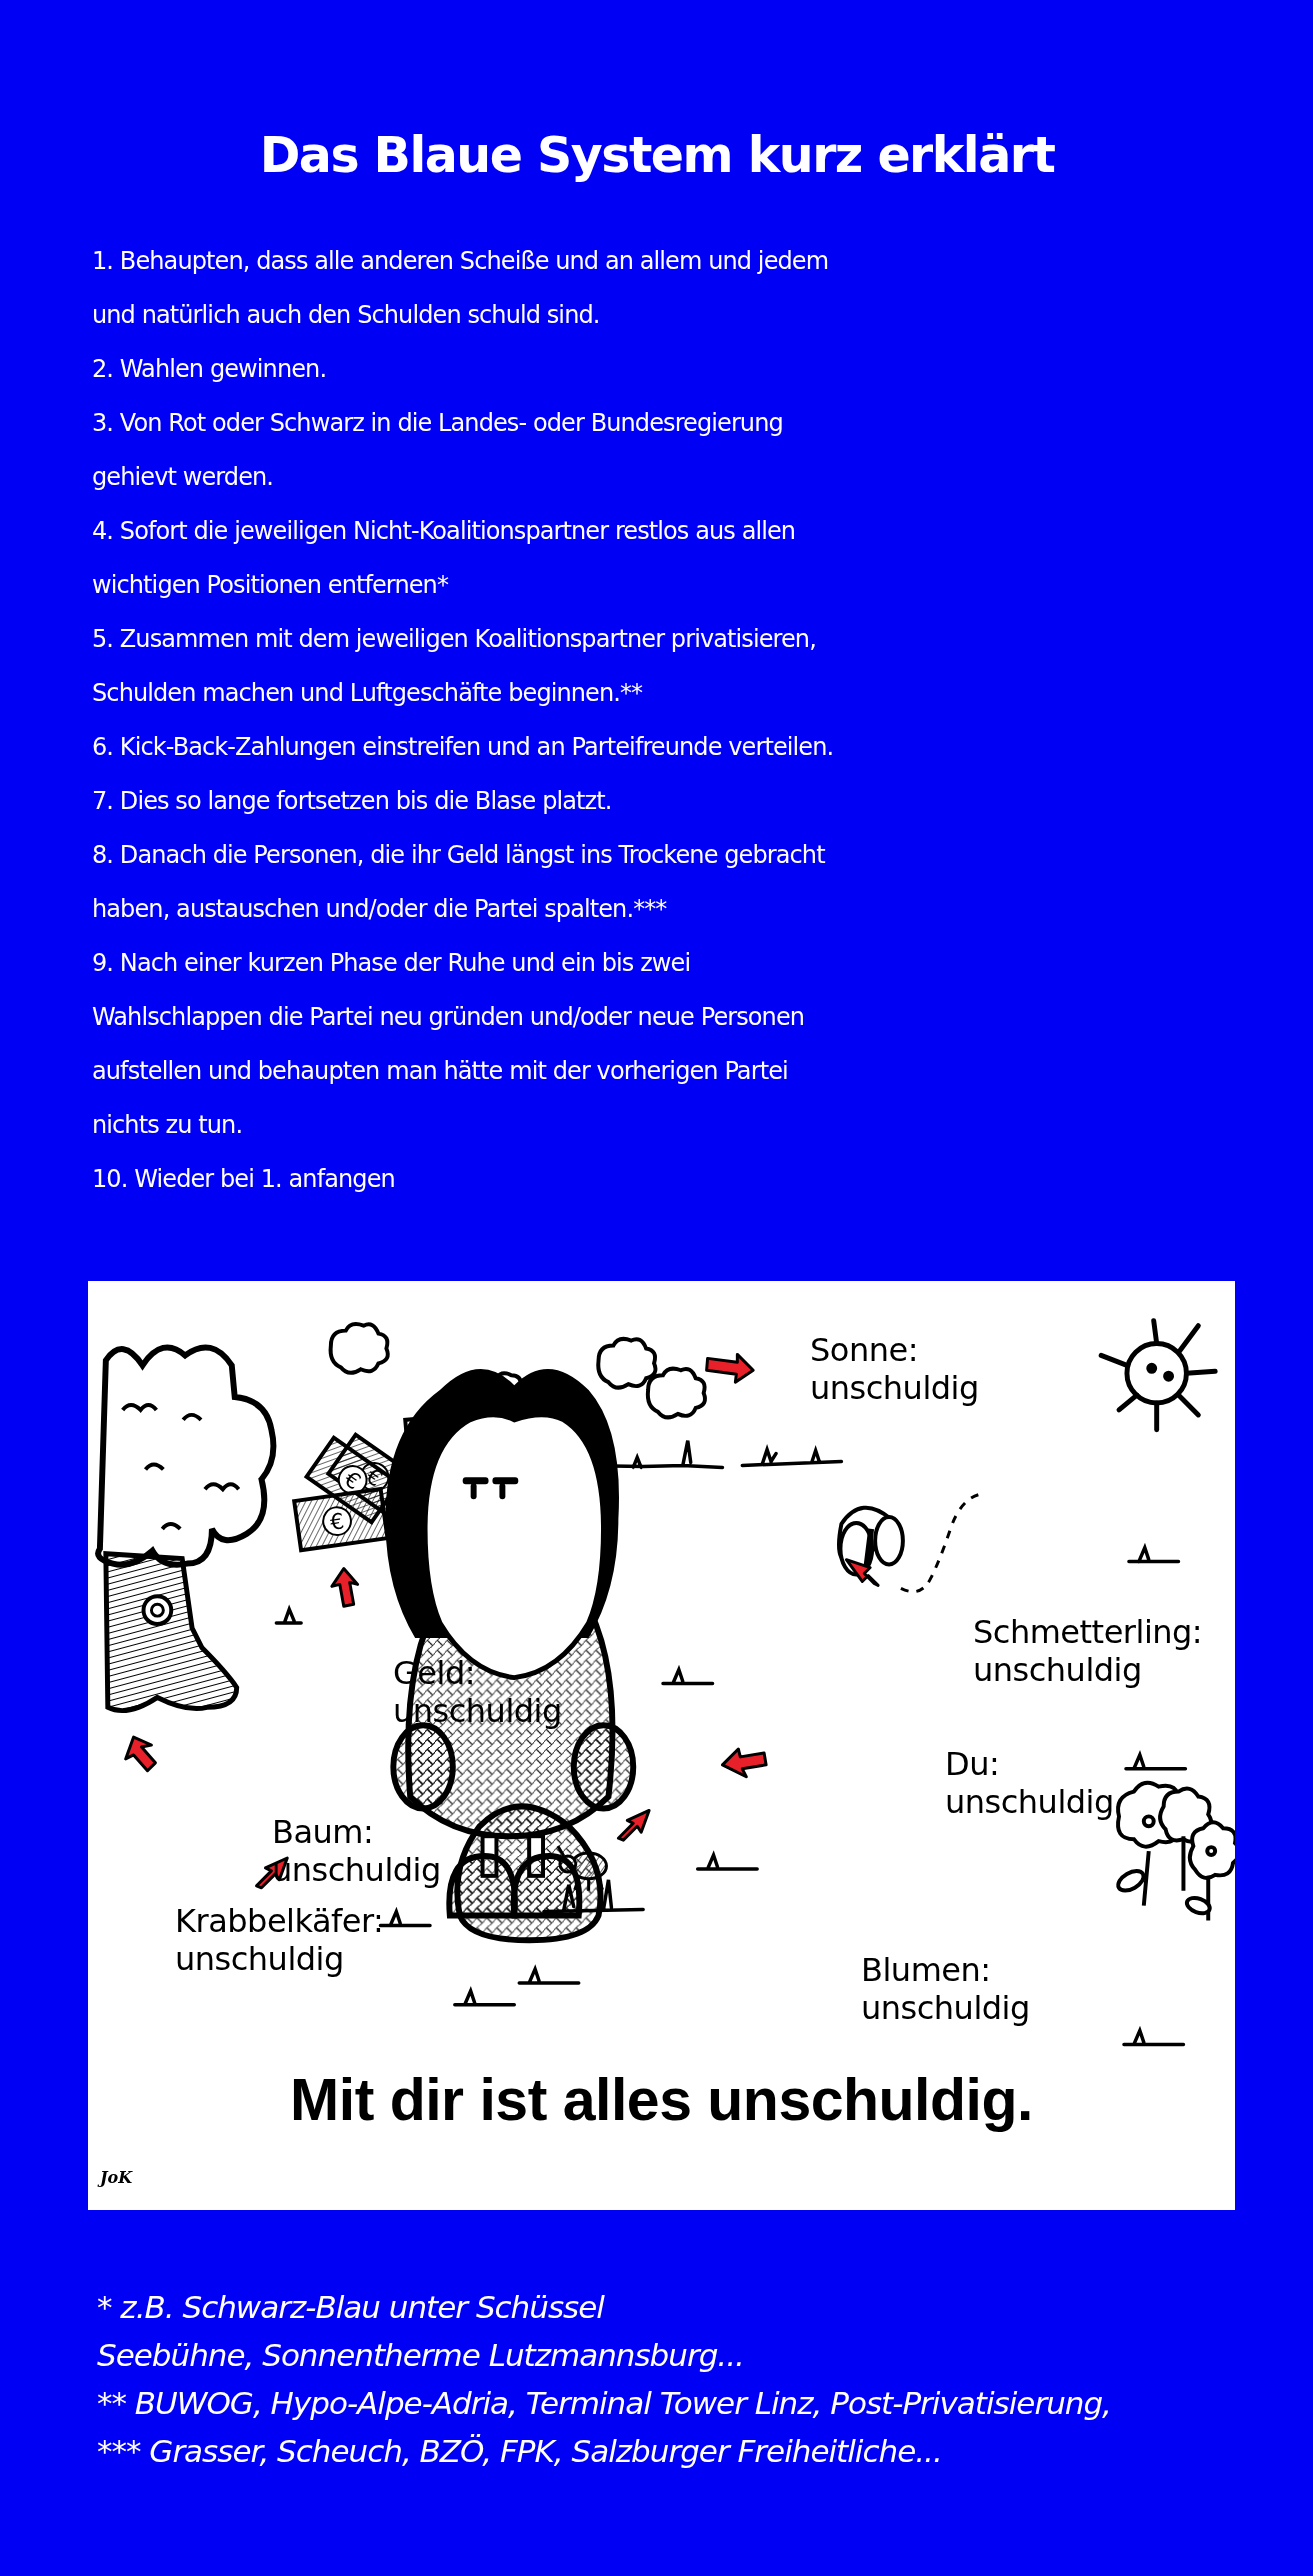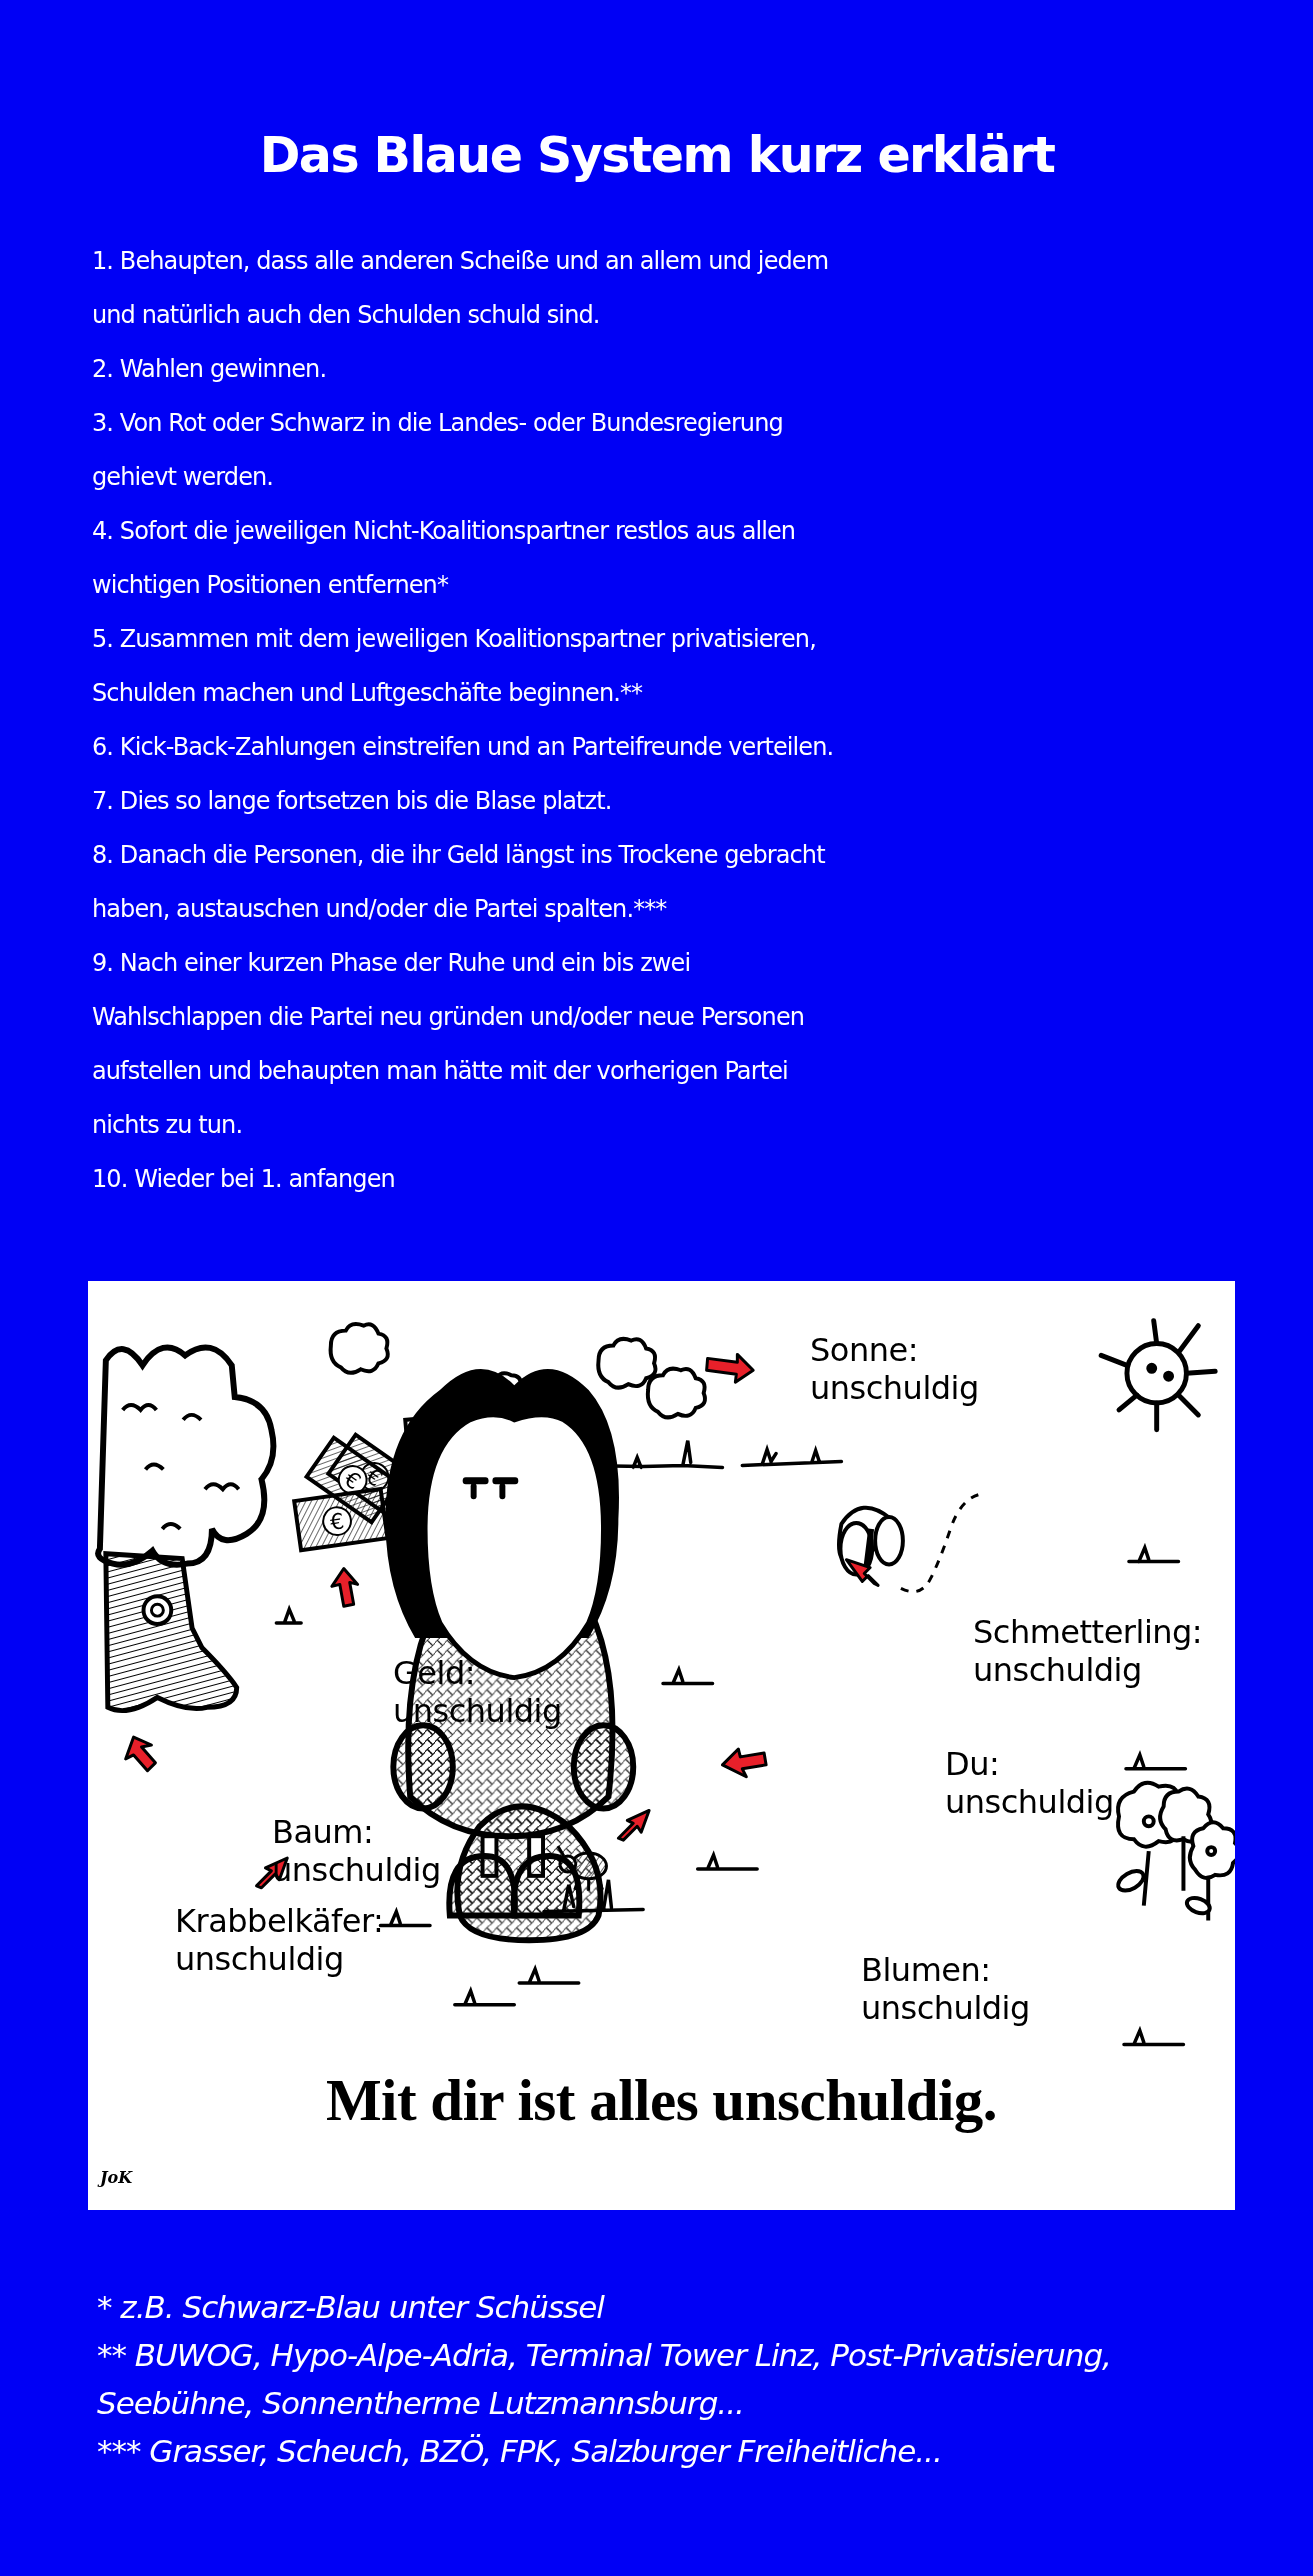--- a/index.html
+++ b/index.html
@@ -25,21 +25,21 @@
     position: absolute; left: 88px; top: 1281px; width: 1147px; height: 929px;
     background: #ffffff; color: #000; overflow: hidden;
   }
   .lbl {
     position: absolute; font-family: "DejaVu Sans", sans-serif;
     font-size: 32px; line-height: 38px; color: #000; letter-spacing: -0.5px;
   }
   .lbl span { display: block; }
   .caption {
     position: absolute; left: 0; width: 1147px; top: 785px; text-align: center;
-    font-family: Liberation Serif, serif; font-weight: bold; font-size: 59px;
+    font-family: Liberation Sans, sans-serif; font-weight: bold; font-size: 59px;
     letter-spacing: -0.5px; color: #000;
   }
   .sig {
     position: absolute; left: 12px; top: 887px; font-family: "DejaVu Serif", serif;
     font-weight: bold; font-size: 16px; font-style: italic; color: #000;
   }
   .art { position: absolute; left: 0; top: 0; }
   .notes {
     position: absolute; left: 97px; top: 2283px; width: 1190px;
     font-size: 31px; line-height: 48px; font-style: italic;
@@ -242,17 +242,17 @@
     <span>Blumen:</span>
     <span>unschuldig</span>
   </div>
 
   <div class="caption">Mit dir ist alles unschuldig.</div>
   <div class="sig">JoK</div>
 </div>
 
 <div class="notes">
   <span>* z.B. Schwarz-Blau unter Schüssel</span>
+  <span>Seebühne, Sonnentherme Lutzmannsburg...</span>
   <span>** BUWOG, Hypo-Alpe-Adria, Terminal Tower Linz, Post-Privatisierung,</span>
-  <span>Seebühne, Sonnentherme Lutzmannsburg...</span>
   <span>*** Grasser, Scheuch, BZÖ, FPK, Salzburger Freiheitliche...</span>
 </div>
 
 
 </body></html>

